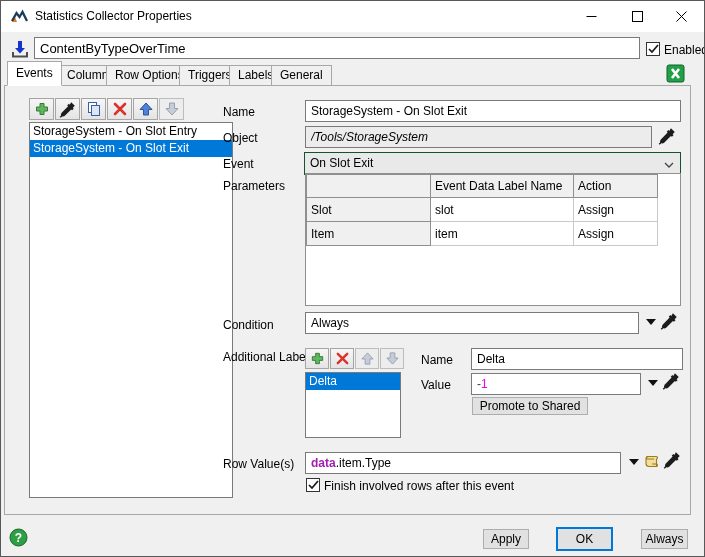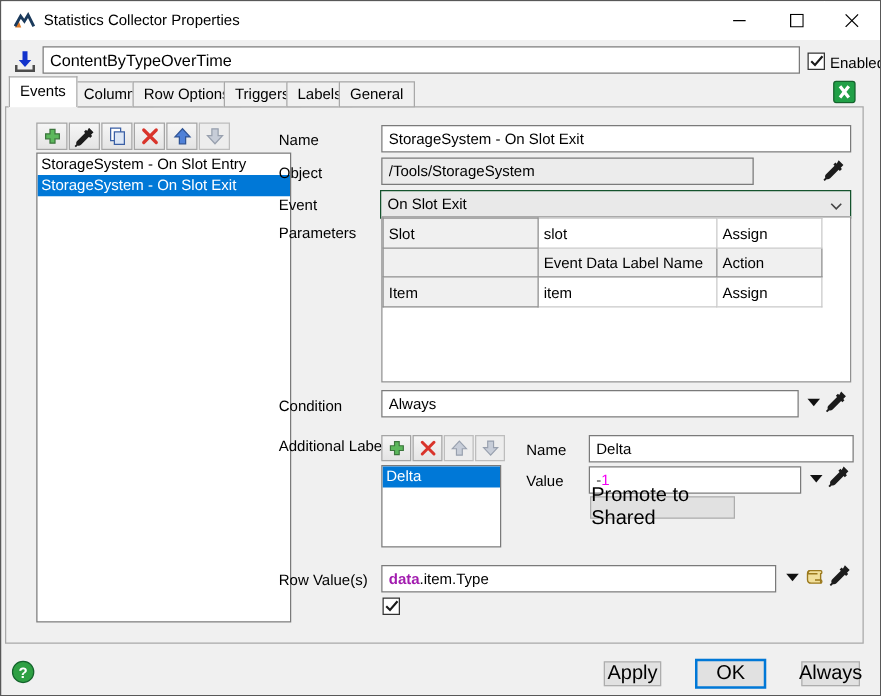--- a/index.html
+++ b/index.html
@@ -37,21 +37,21 @@
   .codebox { border:1px solid #7a7a7a; background:#fff; padding:0 5px; line-height:20px; white-space:nowrap; }
 
   .dd-arrow { width:0; height:0; border-left:5px solid transparent; border-right:5px solid transparent; border-top:6px solid #111; }
 
   
   .ptable { border:1px solid #909090; background:#fff; }
   .ptable table { border-collapse:collapse; }
   .ptable td { font-size:12px; padding:0 4px; height:24px; border:1px solid #c9c9c9; }
   .ptable .hcell { background:#f0f0f0; border:1px solid #8f8f8f; height:23px; }
 
-  .btn { background:#e1e1e1; border:1px solid #adadad; font-family:"Liberation Sans",sans-serif; font-size:16px; display:flex; align-items:center; justify-content:center; }
+  .btn { background:#e1e1e1; border:1px solid #adadad; font-family:"Liberation Sans",sans-serif; font-size:12px; display:flex; align-items:center; justify-content:center; }
   .btn.default { border:2px solid #0078d7; }
 
   .lbl { line-height:14px; }
   .kw { font-weight:bold; color:#a21caf; }
   .numlit { color:#f400f4; }
   .oplit { color:#3a3a3a; }
 </style>
 </head>
 <body>
 
@@ -145,48 +145,48 @@
 
   <div class="abs listbox" style="left:28px;top:121px;width:204px;height:376px">
     <div class="list-item">StorageSystem - On Slot Entry</div>
     <div class="list-item selected">StorageSystem - On Slot Exit</div>
   </div>
 
   <div class="abs lbl" style="left:222px;top:104px">Name</div>
   <input class="abs field" style="left: 304px; top: 99px; width: 376px; height: 22px;" value="StorageSystem - On Slot Exit">
 
   <div class="abs lbl" style="left:222px;top:130px">Object</div>
-  <input class="abs field readonly" style="left: 304px; top: 125px; width: 298px; height: 22px;" readonly="" value="/Tools/StorageSystem">
+  <input class="abs field readonly" style="left: 304px; top: 125px; width: 347px; height: 22px; font-style: italic;" readonly="" value="/Tools/StorageSystem">
   <div class="abs" style="left:657px;top:126px">
     <svg width="18" height="18" viewBox="0 0 17 17">
         <path d="M12.2 1.2 l3.6 3.6 -2 2 0.9 0.9 -1.6 1.6 -0.9 -0.9 -6.4 6.4 c-0.8 0.8 -2 0.9 -2.7 0.6 l-1.4 1.4 -1 -1 1.4 -1.4 c-0.3 -0.7 -0.2 -1.9 0.6 -2.7 l6.4 -6.4 -0.9 -0.9 1.6 -1.6 0.9 0.9 z" fill="#1c1c1c"></path>
       </svg>
   </div>
 
   <div class="abs lbl" style="left:222px;top:156px">Event</div>
   <div class="abs combo" style="left:303px;top:151px;width:377px;height:23px">
     <span>On Slot Exit</span>
     <svg class="abs" style="right:6px;top:9px" width="10" height="6" viewBox="0 0 10 6">
         <polyline points="1,1 5,5 9,1" fill="none" stroke="#444" stroke-width="1.3"></polyline>
       </svg>
   </div>
 
   <div class="abs lbl" style="left:222px;top:178px">Parameters</div>
   <div class="abs ptable" style="left:304px;top:172px;width:376px;height:133px">
     <table>
       <tbody>
           <tr>
+        <td class="hcell" style="width:124px"></td>
+        <td class="hcell" style="width:143px">Event Data Label Name</td>
+        <td class="hcell" style="width:84px">Action</td>
+      </tr>
+      <tr>
         <td class="hcell">Slot</td>
         <td>slot</td>
         <td>Assign</td>
-      </tr>
-      <tr>
-        <td class="hcell" style="width:124px"></td>
-        <td class="hcell" style="width:143px">Event Data Label Name</td>
-        <td class="hcell" style="width:84px">Action</td>
       </tr>
       <tr>
         <td class="hcell">Item</td>
         <td>item</td>
         <td>Assign</td>
       </tr>
     </tbody>
       </table>
   </div>
 
@@ -255,20 +255,21 @@
     <svg width="18" height="18" viewBox="0 0 17 17">
         <path d="M12.2 1.2 l3.6 3.6 -2 2 0.9 0.9 -1.6 1.6 -0.9 -0.9 -6.4 6.4 c-0.8 0.8 -2 0.9 -2.7 0.6 l-1.4 1.4 -1 -1 1.4 -1.4 c-0.3 -0.7 -0.2 -1.9 0.6 -2.7 l6.4 -6.4 -0.9 -0.9 1.6 -1.6 0.9 0.9 z" fill="#1c1c1c"></path>
       </svg>
   </div>
 
   <div class="abs checkbox" style="left:305px;top:477px">
     <svg width="11" height="10" viewBox="0 0 11 10">
         <path d="M1 5 L4 8 L10 1" fill="none" stroke="#1a1a1a" stroke-width="1.7"></path>
       </svg>
   </div>
+  <div class="abs lbl" style="left:323px;top:478px">Finish involved rows after this event</div>
 
   <div class="abs" style="left:8px;top:527px;width:19px;height:19px">
     <svg width="19" height="19" viewBox="0 0 19 19">
       <circle cx="9.5" cy="9.5" r="8.5" fill="#2ea043" stroke="#14632c"></circle>
       <text x="9.5" y="14" text-anchor="middle" font-size="12" font-weight="bold" fill="#fff" font-family="Liberation Sans, sans-serif">?</text>
     </svg>
   </div>
   <div class="abs btn" style="left:482px;top:528px;width:46px;height:20px">Apply</div>
   <div class="abs btn default" style="left:555px;top:526px;width:57px;height:24px">OK</div>
   <div class="abs btn" style="left:640px;top:528px;width:47px;height:20px">Always</div>

